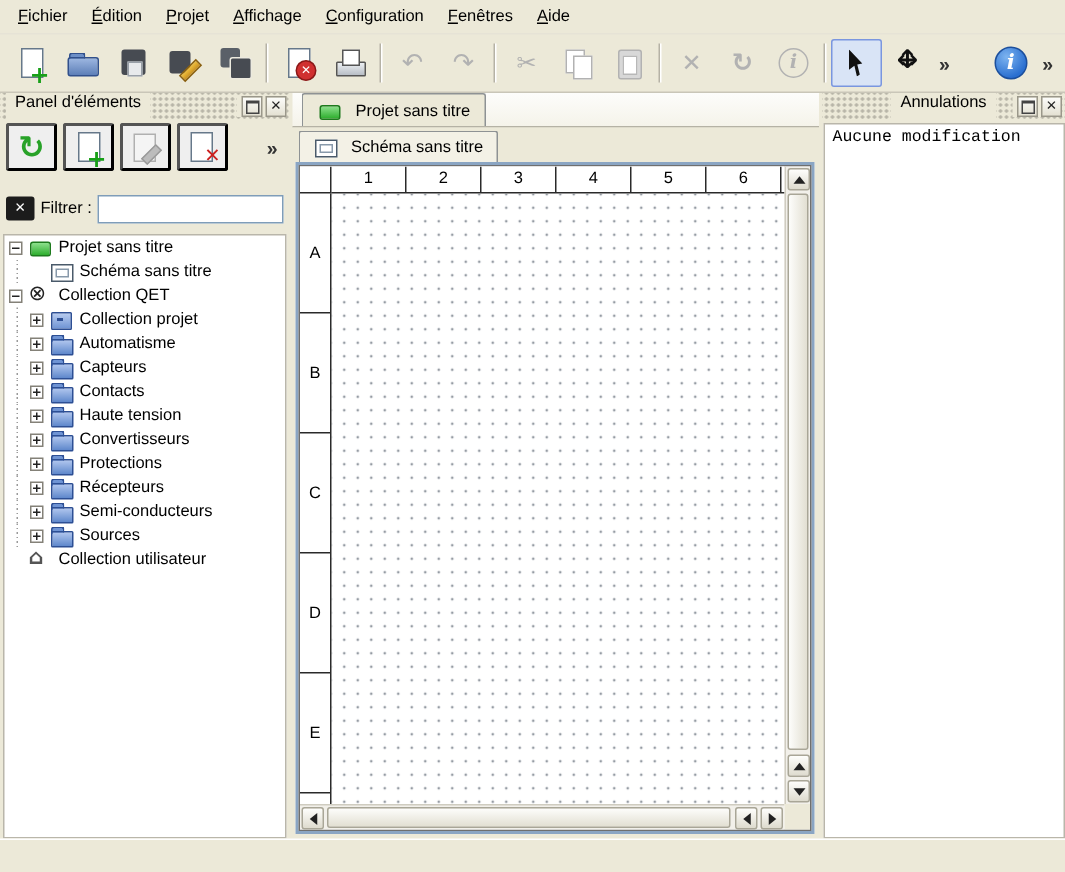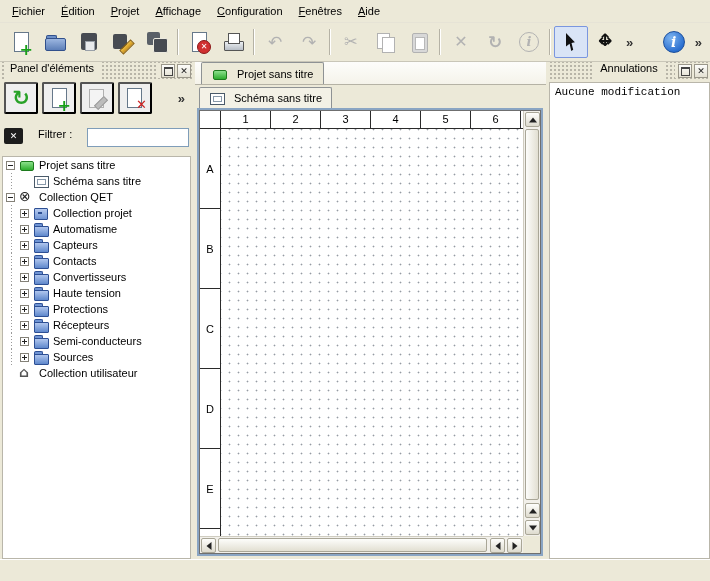--- a/index.html
+++ b/index.html
@@ -66,21 +66,21 @@
 .dock-right .dock-titlebar { justify-content:center; }
 .dock-btns { position:absolute; right:2px; top:2px; display:flex; gap:2px; background:#ece9d8; padding-left:3px; }
 .dock-btn { width:14px; height:14px; border:1px solid #9a978a; background:linear-gradient(#fcfcfa,#e4e1d2); display:flex; align-items:center; justify-content:center; }
 .db-float::before { content:""; width:7px; height:6px; border:1px solid #444; border-top-width:2px; display:block; }
 .db-close::before { content:"✕"; font:bold 9px "DejaVu Sans",sans-serif; color:#222; }
 
 .panel-toolbar { position:absolute; left:0; top:18px; right:0; height:36px; display:flex; align-items:center; gap:4px; padding:0 4px; }
 .pbtn { width:34px; height:32px; display:flex; align-items:center; justify-content:center; border-radius:2px; }
 .panel-toolbar .chevron { margin-left:auto; }
 
-.filter-row { position:absolute; left:4px; right:4px; top:66px; height:22px; display:flex; gap:15px; }
+.filter-row { position:absolute; left:4px; right:4px; top:66px; height:22px; display:flex; align-items:center; gap:4px; }
 .filter-clear { width:19px; height:16px; background:#1c1c1c; border-radius:2px; display:flex; align-items:center; justify-content:center; flex:0 0 19px; }
 .filter-clear::before { content:"✕"; color:#fff; font:bold 9px "DejaVu Sans",sans-serif; }
 .filter-input { flex:1; height:19px; min-width:20px; border:1px solid #7f9db9; background:#fff; font:11px "Liberation Sans",sans-serif; padding:1px 3px; }
 
 .tree { position:absolute; left:2px; right:2px; top:94px; bottom:0; background:#fff; border:1px solid #b9b6aa; overflow:hidden; }
 .trow { height:16px; display:flex; align-items:center; position:relative; white-space:nowrap; }
 .trow.d0 { padding-left:3px; }
 .trow.d1 { padding-left:17px; }
 .trow.d1::before { content:""; position:absolute; left:8px; top:0; height:16px; width:1px; background:repeating-linear-gradient(180deg,#9a9a9a 0 1px,transparent 1px 3px); }
 .exp { width:9px; height:9px; flex:0 0 9px; border:1px solid #848178; background:#fff; position:relative; margin-right:4px; z-index:1; }
@@ -278,26 +278,26 @@
       <span>Capteurs</span>
     </div>
     <div class="trow d1">
       <span class="exp plus"></span>
       <span class="ti ti-folder"></span>
       <span>Contacts</span>
     </div>
     <div class="trow d1">
       <span class="exp plus"></span>
       <span class="ti ti-folder"></span>
+      <span>Haute tension</span>
+    </div>
+    <div class="trow d1">
+      <span class="exp plus"></span>
+      <span class="ti ti-folder"></span>
       <span>Convertisseurs</span>
-    </div>
-    <div class="trow d1">
-      <span class="exp plus"></span>
-      <span class="ti ti-folder"></span>
-      <span>Haute tension</span>
     </div>
     <div class="trow d1">
       <span class="exp plus"></span>
       <span class="ti ti-folder"></span>
       <span>Protections</span>
     </div>
     <div class="trow d1">
       <span class="exp plus"></span>
       <span class="ti ti-folder"></span>
       <span>Récepteurs</span>

